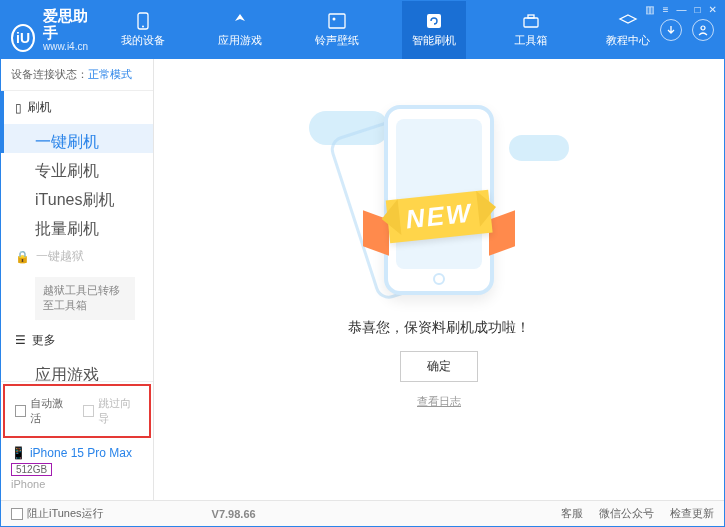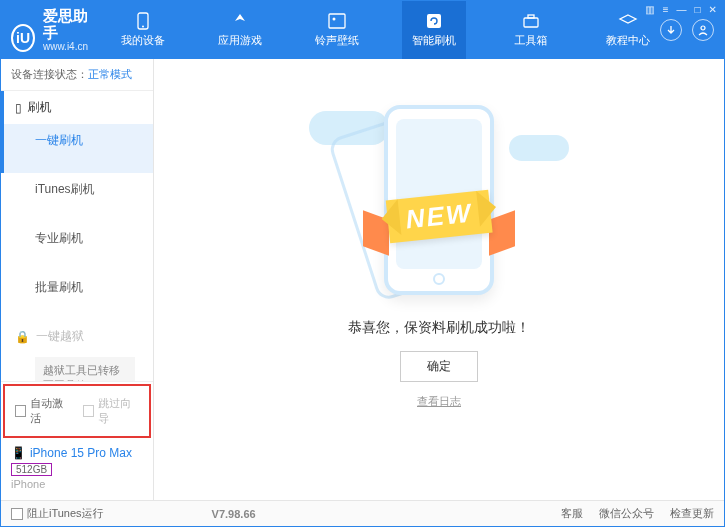--- a/index.html
+++ b/index.html
@@ -25,21 +25,21 @@
 
 .body { flex: 1; display: flex; overflow: hidden; }
 
 
 .sidebar { width: 153px; border-right: 1px solid #e5e5e5; display: flex; flex-direction: column; background: #fff; }
 .status-row { padding: 8px 10px; font-size: 11px; color: #666; border-bottom: 1px solid #eee; }
 .status-val { color: #2a84e9; }
 .side-nav { flex: 1; overflow: auto; }
 .side-group { display: flex; align-items: center; padding: 8px 14px; gap: 6px; font-size: 12px; color: #333; cursor: pointer; }
 .side-group.active-top { border-left: 3px solid #2a84e9; padding-left: 11px; }
-.side-sub { padding: 8px 14px 24px 34px; font-size: 12px; color: #555; cursor: pointer; }
+.side-sub { padding: 8px 14px 0 34px; font-size: 16px; color: #555; cursor: pointer; }
 .side-sub.active { background: #e8f2fd; color: #2a84e9; border-left: 3px solid #2a84e9; padding-left: 31px; }
 .side-note { background: #f5f5f5; margin: 4px 18px 4px 34px; padding: 6px 8px; font-size: 11px; color: #888; line-height: 1.4; }
 .lock-icon { color: #bbb; }
 
 .sidebar-bottom { border-top: 1px solid #f0f0f0; }
 .checkbox-row { padding: 10px 10px; display: flex; gap: 12px; border: 2px solid #e53935; margin: 2px; }
 .cb-item { display: flex; align-items: center; gap: 4px; font-size: 11px; color: #666; }
 .cb-item.disabled { color: #bbb; }
 .cb { width: 12px; height: 12px; border: 1px solid #999; background: #fff; }
 .device-info { padding: 6px 10px 10px; }
@@ -170,22 +170,22 @@
     <div class="sidebar">
       <div class="status-row">
         <span>设备连接状态：</span><span class="status-val">正常模式</span>
       </div>
       <div class="side-nav">
         <div class="side-group active-top">
           <span>▯</span>
           <span>刷机</span>
         </div>
         <div class="side-sub active">一键刷机</div>
+        <div class="side-sub">专业刷机</div>
         <div class="side-sub">iTunes刷机</div>
-        <div class="side-sub">专业刷机</div>
         <div class="side-sub">批量刷机</div>
 
         <div class="side-group" style="color:#bbb;">
           <span class="lock-icon">🔒</span>
           <span>一键越狱</span>
         </div>
         <div class="side-note">越狱工具已转移至工具箱</div>
 
         <div class="side-group">
           <span>☰</span>

